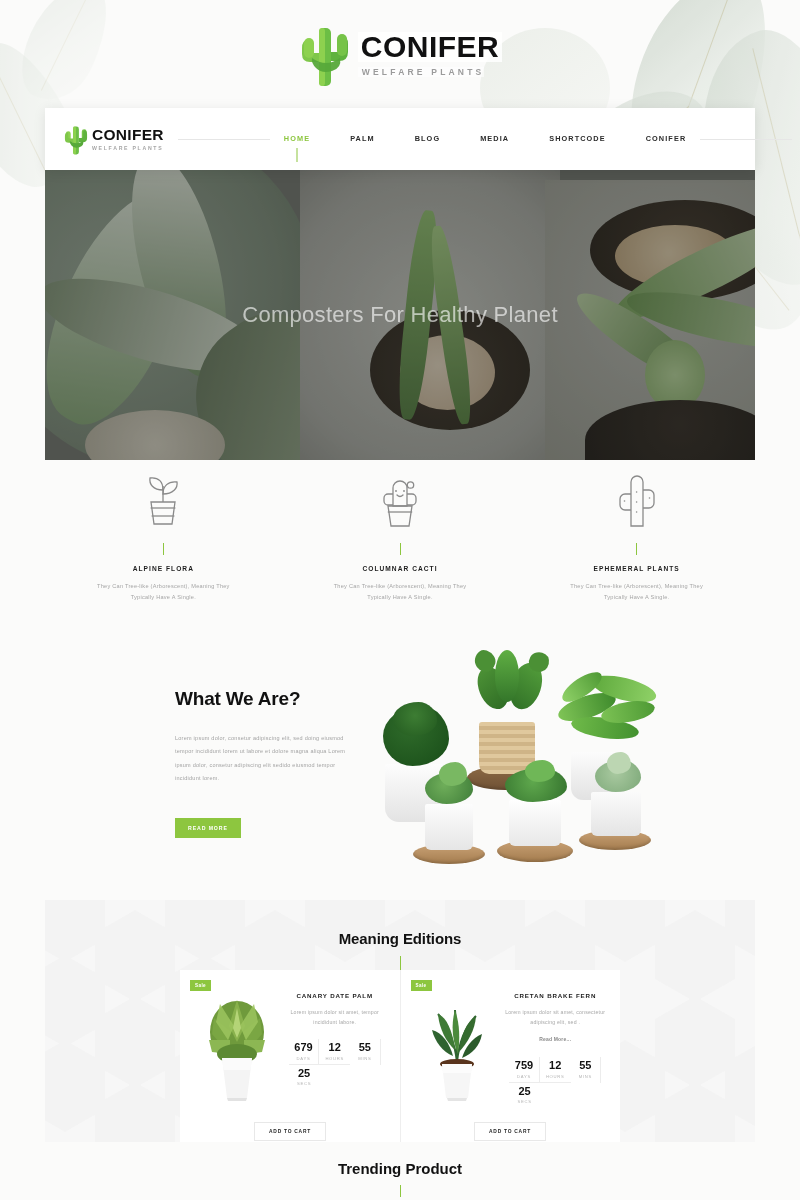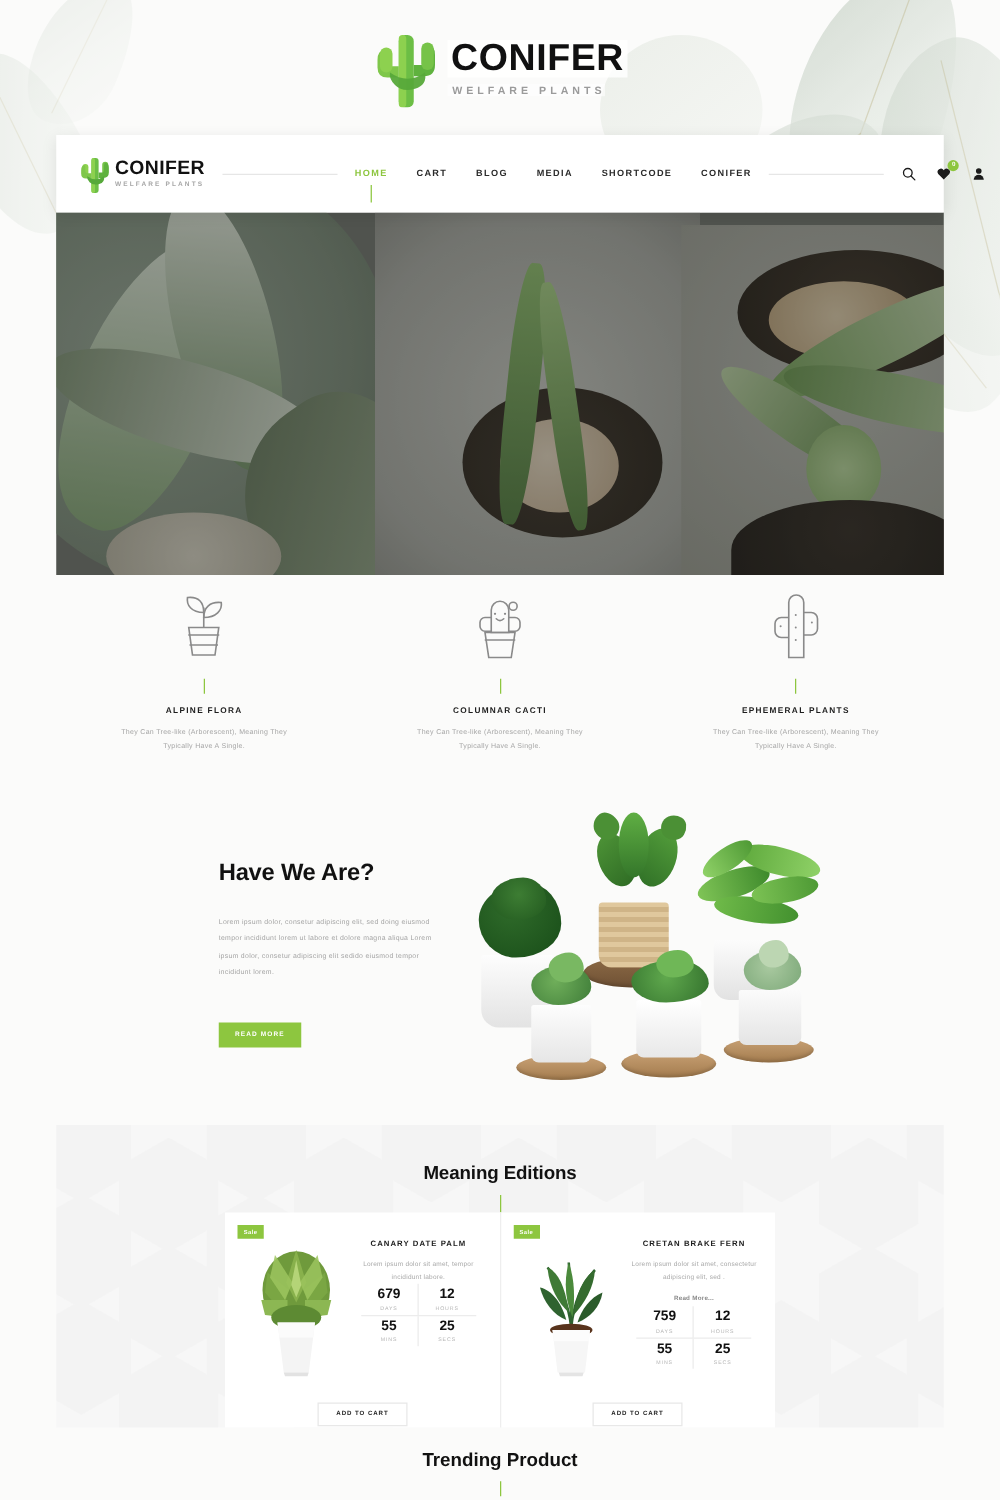--- a/index.html
+++ b/index.html
@@ -50,21 +50,21 @@
   }
   .header {
     position:absolute; top:108px; left:45px; width:710px; height:62px;
     background:#fff; box-shadow:0 2px 12px rgba(0,0,0,.09);
     display:flex; align-items:center; padding:0 18px; z-index:4;
   }
   .hdr-logo { display:flex; align-items:center; gap:3px; }
   .hdr-name { font-size:15.5px; font-weight:bold; color:#111; letter-spacing:.3px; line-height:1; }
   .hdr-sub { font-size:5.2px; letter-spacing:1.7px; color:#a6a6a6; font-weight:bold; margin-top:3px; }
   .hdr-rule { flex:0 0 auto; width:92px; height:1px; background:#e6e6e6; margin:0 14px; }
-  .nav { display:flex; align-items:center; gap:23px; }
+  .nav { display:flex; align-items:center; gap:40px; }
   .nav-item {
     font-size:7.3px; font-weight:bold; letter-spacing:1.1px; color:#2b2b2b;
     position:relative; text-decoration:none; padding-bottom:2px; cursor:pointer;
   }
   .nav-item.active { color:#8DC63F; }
   .nav-item.active::after {
     content:""; position:absolute; left:50%; top:14px; width:1px; height:14px;
     background:#8DC63F; transform:translateX(-50%);
   }
   .hdr-spacer { flex:1; }
@@ -168,21 +168,21 @@
   .prod-info { width:54%; text-align:center; padding-top:4px; }
   .prod-name { font-size:6.2px; font-weight:bold; letter-spacing:.85px; color:#1c1c1c; }
   .prod-desc {
     margin-top:9px; font-size:5.2px; line-height:1.85; color:#a8a8a8; letter-spacing:.2px;
   }
   .read-more {
     display:inline-block; margin-top:5px; font-size:5px; color:#8a8a8a;
     font-weight:bold; letter-spacing:.2px; text-decoration:none; cursor:pointer;
   }
   .countdown {
-    display:grid; grid-template-columns:1fr 1fr;
+    margin-top:12px; display:grid; grid-template-columns:1fr 1fr 1fr;
     width:92px; margin-left:auto; margin-right:auto;
   }
   .cd-cell { padding:3px 0; }
   .cd-cell:nth-child(1), .cd-cell:nth-child(3) { border-right:1px solid #ececec; }
   .cd-cell:nth-child(1), .cd-cell:nth-child(2) { border-bottom:1px solid #ececec; }
   .cd-num { font-size:11px; font-weight:bold; color:#111; line-height:1.05; }
   .cd-lbl { font-size:4.2px; color:#b5b5b5; letter-spacing:.7px; margin-top:2px; }
   .cart-row {
     position:absolute; bottom:0; left:0; right:0; height:28px; display:flex;
   }
@@ -241,21 +241,21 @@
     <span style="display:flex;flex-direction:column;">
       <span class="hdr-name">CONIFER</span>
       <span class="hdr-sub">WELFARE PLANTS</span>
     </span>
   </div>
 
   <div class="hdr-rule"></div>
 
   <nav class="nav">
     <a class="nav-item active" href="#">HOME</a>
-    <a class="nav-item" href="#">CART</a>
+    <a class="nav-item" href="#">PALM</a>
     <a class="nav-item" href="#">BLOG</a>
     <a class="nav-item" href="#">MEDIA</a>
     <a class="nav-item" href="#">SHORTCODE</a>
     <a class="nav-item" href="#">CONIFER</a>
   </nav>
 
   <div class="hdr-spacer"></div>
   <div class="hdr-rule"></div>
 
   <div class="icons">
@@ -298,20 +298,21 @@
     <div class="hp" style="left:570px;top:55px;width:120px;height:62px;background:radial-gradient(circle at 45% 45%,#e2cfae,#b89a72);border-radius:50%;"></div>
     <div class="hp" style="left:560px;top:80px;width:200px;height:42px;background:linear-gradient(90deg,#74a257,#cfe0bd);transform:rotate(-26deg);border-radius:50%;"></div>
     <div class="hp" style="left:580px;top:130px;width:190px;height:40px;background:linear-gradient(90deg,#6a9750,#c3d7b0);transform:rotate(12deg);border-radius:50%;"></div>
     <div class="hp" style="left:520px;top:150px;width:150px;height:36px;background:linear-gradient(90deg,#bcd3a6,#5f8b46);transform:rotate(34deg);border-radius:50%;"></div>
     <div class="hp" style="left:600px;top:170px;width:60px;height:70px;background:radial-gradient(circle,#b8d79c,#86ad68);border-radius:50%;"></div>
     <div class="hp" style="left:540px;top:230px;width:190px;height:80px;background:radial-gradient(circle at 50% 30%,#2e2620,#1a1512);border-radius:50% 50% 0 0;"></div>
     <div class="hp" style="left:40px;top:240px;width:140px;height:70px;background:radial-gradient(circle,#d9d4c6,#b7b2a2);border-radius:50%;"></div>
   </div>
   <div class="hero-overlay"></div>
   <div class="hero-text">
+    <div class="hero-sub">Composters For Healthy Planet</div>
   </div>
 </div>
 
 <div class="features">
 
   <div class="feat">
     <div class="feat-icon">
       <svg width="52" height="56" viewBox="0 0 52 56" fill="none" stroke="#8a8a8a" stroke-width="1.3">
         <path d="M26 30 V14"></path>
         <path d="M26 18 C16 18 12 12 13 6 C22 5 26 10 26 18 Z"></path>
@@ -360,21 +361,21 @@
     </div>
     <div class="feat-divider"></div>
     <div class="feat-title">EPHEMERAL PLANTS</div>
     <div class="feat-desc">They Can Tree-like (Arborescent), Meaning They Typically Have A Single.</div>
   </div>
 
 </div>
 
 <div class="wwa">
   <div class="wwa-left">
-    <div class="wwa-title">Have We Are?</div>
+    <div class="wwa-title">What We Are?</div>
     <div class="wwa-para">Lorem ipsum dolor, consetur adipiscing elit, sed doing eiusmod tempor incididunt lorem ut labore et dolore magna aliqua Lorem ipsum dolor, consetur adipiscing elit sedido eiusmod tempor incididunt lorem.</div>
     <button class="btn-read">READ MORE</button>
   </div>
 
   <div class="wwa-img">
 
     <div class="pot" style="left:10px;top:120px;width:58px;height:62px;">
       <div class="pot-body" style="height:58px;background:linear-gradient(180deg,#fdfdfd,#e3e3e3);border-radius:2px 2px 14px 14px;"></div>
     </div>
     <div class="foliage" style="left:2px;top:62px;width:78px;height:70px;">

